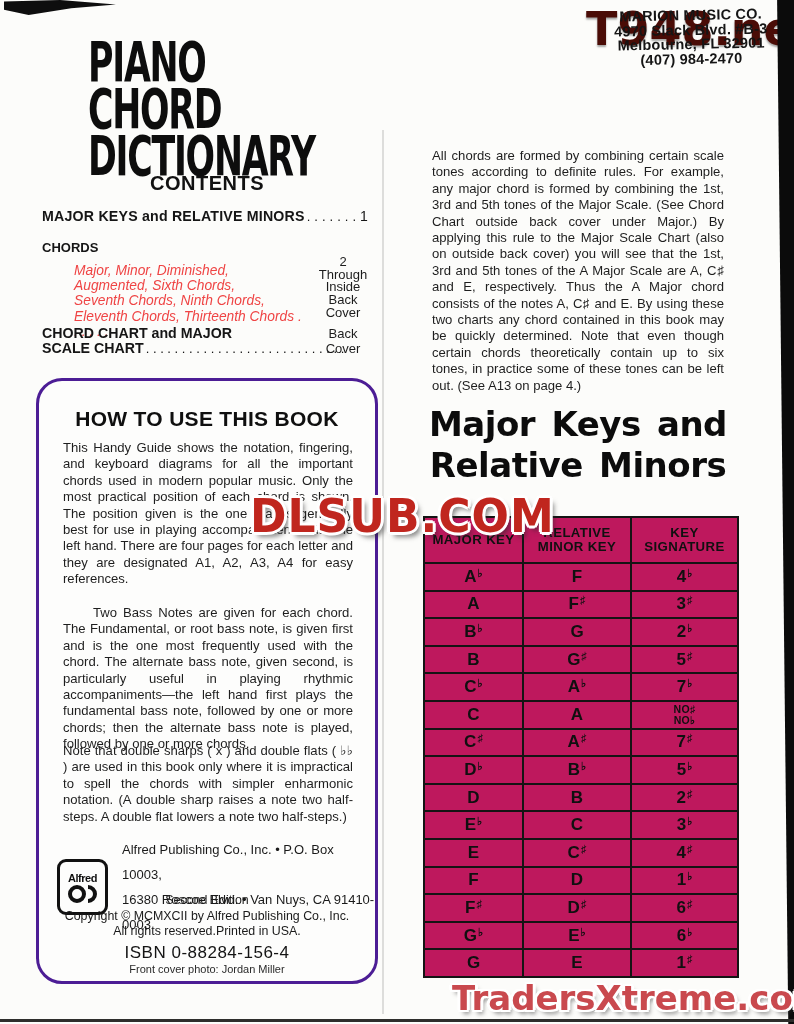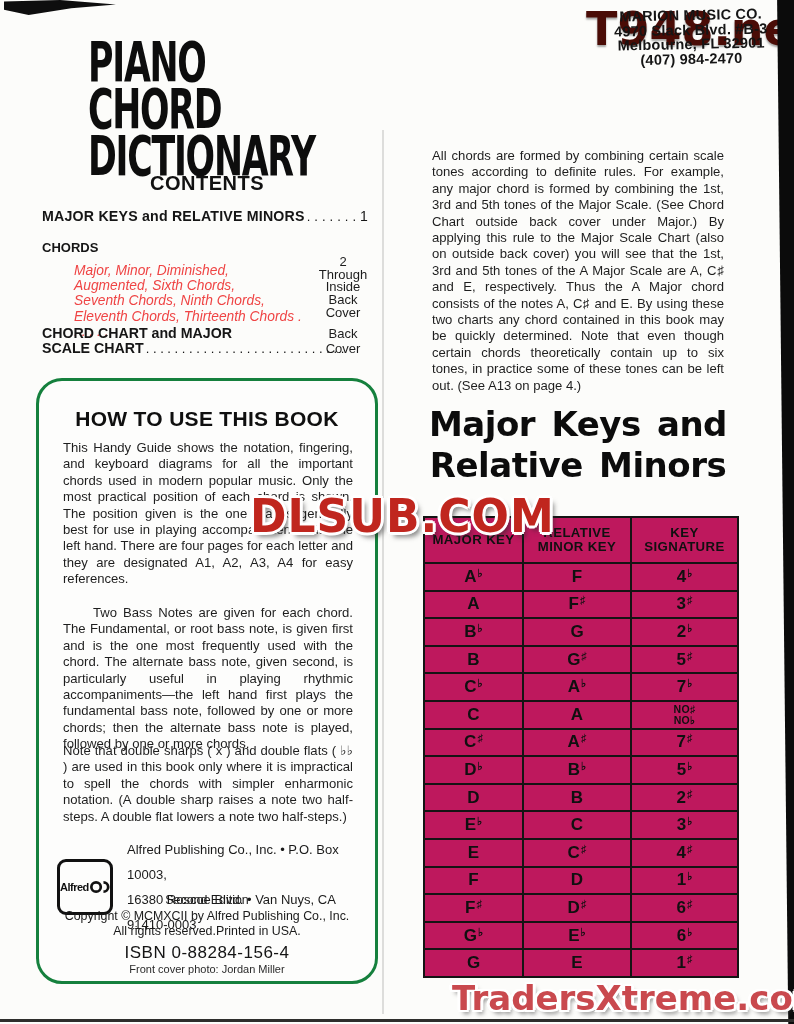--- a/index.html
+++ b/index.html
@@ -28,31 +28,31 @@
   .chords-heading{margin-top:16px;font-weight:700;font-size:13px;}
   .chords-items{margin:8px 0 0 32px;font-style:italic;font-size:13.8px;line-height:15.2px;color:#ef4444;width:230px;}
   .chords-pages{position:absolute;left:258px;top:48px;width:86px;text-align:center;
     font-size:13px;line-height:12.7px;color:#1c1c1c;}
   .chart-group{position:absolute;left:0;top:118px;width:326px;font-weight:700;font-size:14.2px;line-height:15px;}
   .chart-line2{display:flex;align-items:baseline;}
   .chart-pages{position:absolute;left:258px;top:118px;width:86px;text-align:center;
     font-size:13px;line-height:15px;color:#1c1c1c;font-weight:400;}
 
   .howto-box{position:absolute;left:36px;top:378px;width:336px;height:600px;background:#fdfdfc;
-    border:3px solid #15803d;border-radius:26px;z-index:2;}
+    border:3px solid #4c1d95;border-radius:26px;z-index:2;}
   .howto-heading{position:absolute;left:0;top:26px;width:100%;text-align:center;
     font-size:21px;font-weight:800;letter-spacing:.3px;color:#0f0f0f;}
   .howto-p{position:absolute;left:24px;width:290px;font-size:13.1px;line-height:16.4px;
     text-align:justify;color:#1e1e1e;}
   .p1{top:59px;}
   .p2{top:224px;text-indent:30px;}
   .p3{top:362px;}
   .publisher{position:absolute;left:18px;top:456px;display:flex;align-items:center;gap:14px;}
   .alfred-box{width:50px;height:50px;border:3px solid #111;border-radius:9px;display:flex;
-    flex-direction:row;align-items:center;justify-content:center;gap:1px;}
+    flex-direction:column;align-items:center;justify-content:center;gap:1px;}
   .alfred-word{font-size:11px;font-weight:800;color:#101010;letter-spacing:-.5px;}
   .pub-lines{font-size:13px;line-height:25px;color:#1a1a1a;}
   .edition-block{position:absolute;left:0;top:512px;width:100%;text-align:center;font-size:12.4px;
     line-height:15.5px;color:#1a1a1a;}
   .rights-row{display:flex;justify-content:center;align-items:flex-end;}
   .isbn{position:absolute;left:0;top:562px;width:100%;text-align:center;font-size:17px;
     letter-spacing:.5px;color:#141414;}
   .cover-credit{position:absolute;left:0;top:582px;width:100%;text-align:center;font-size:11px;color:#2a2a2a;}
 
   

